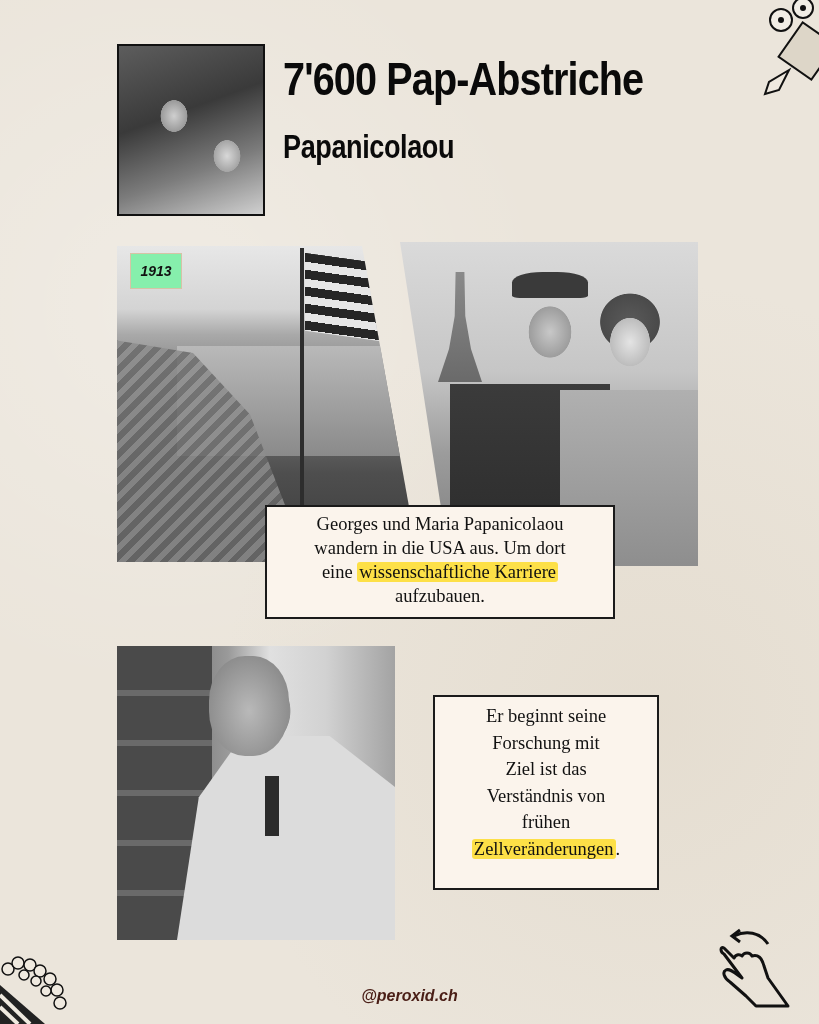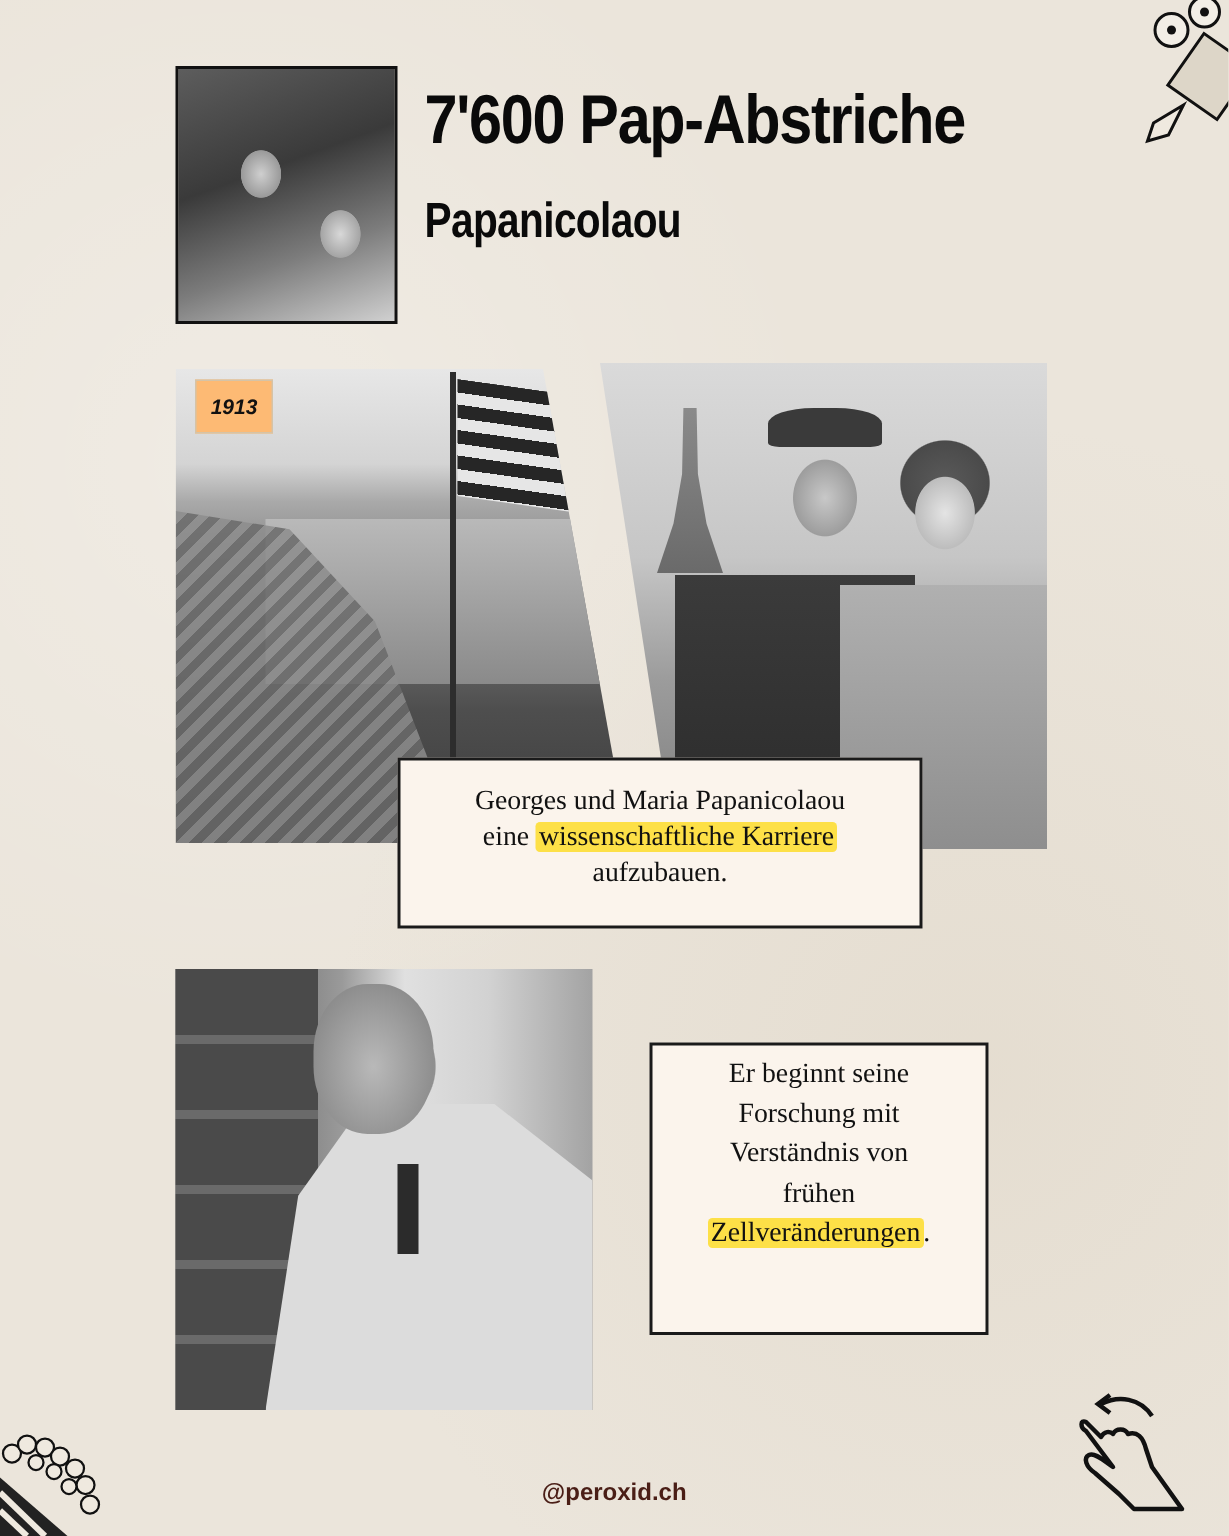--- a/index.html
+++ b/index.html
@@ -84,30 +84,30 @@
   .photo-usa .woman {
     position:absolute; left:160px; top:40px; width:138px; height:284px;
     background:
       radial-gradient(ellipse 28px 34px at 70px 60px,#e4e4e4 0,#bdbdbd 70%,transparent 72%),
       radial-gradient(ellipse 42px 40px at 70px 40px,#5a5a5a 0,#4a4a4a 70%,transparent 72%),
       linear-gradient(180deg,transparent 0 38%,#b0b0b0 38%,#8e8e8e 100%);
   }
 
   .badge-year {
     left:130px; top:253px; width:52px; height:36px; box-sizing:border-box;
-    background:#fdba74; border:1px solid #d6c3a6;
+    background:#86efac; border:1px solid #d6c3a6;
     font-family:"Liberation Sans", sans-serif; font-weight:bold; font-style:italic;
     font-size:14px; color:#111; display:flex; align-items:center; justify-content:center;
   }
 
   .caption {
     background:#fbf4ec; border:2px solid #1a1a1a; box-sizing:border-box;
     text-align:center; color:#111; font-size:18px; line-height:24px;
   }
-  .caption-emigration { left:265px; top:505px; width:350px; height:114px; padding:15px 6px; font-size:18.5px; }
+  .caption-emigration { left:265px; top:505px; width:350px; height:114px; padding:5px 6px; font-size:18.5px; }
   .caption-research { left:433px; top:695px; width:226px; height:195px; padding:6px 6px; font-size:18.5px; line-height:26.5px; }
   .hl {
     background:#fde047; border-radius:3px; padding:0 2px;
   }
 
   .photo-lab {
     left:117px; top:646px; width:278px; height:294px;
     background:
       radial-gradient(ellipse 40px 48px at 145px 65px,#b5b5b5 0,#8f8f8f 70%,transparent 72%),
       linear-gradient(180deg,transparent 0 32%,transparent 32%),
@@ -124,21 +124,21 @@
   .photo-lab .tie {
     position:absolute; left:148px; top:130px; width:14px; height:60px; background:#2b2b2b;
   }
   .photo-lab .head {
     position:absolute; left:92px; top:10px; width:80px; height:100px; border-radius:45%;
     background:radial-gradient(ellipse at 50% 55%,#b9b9b9,#7d7d7d);
   }
 
   .handle {
     left:0; width:100%; text-align:center; top:987px;
-    font-family:"Liberation Sans", sans-serif; font-weight:bold;
+    font-family:"Liberation Sans", sans-serif; font-style:italic; font-weight:bold;
     font-size:16px; color:#4a1e16;
   }
   .deco-camera { right:0; top:0; width:60px; height:100px; }
   .deco-popcorn { left:0; top:955px; width:70px; height:69px; }
   .swipe-icon { left:716px; top:922px; width:84px; height:86px; }
 </style>
 </head>
 <body>
 
 <div class="abs deco-camera">
@@ -165,34 +165,36 @@
 <div class="abs photo-usa">
   <div class="liberty"></div>
   <div class="man"></div>
   <div class="woman"></div>
 </div>
 
 <div class="abs badge-year">1913</div>
 
 <div class="abs caption caption-emigration">
   <div>Georges und Maria Papanicolaou</div>
+  <div>wandern in die USA aus. Um dort</div>
   <div><span>eine </span><span class="hl">wissenschaftliche Karriere</span></div>
   <div>aufzubauen.</div>
 </div>
 
 <div class="abs photo-lab">
   <div class="shelves"></div>
   <div class="coat"></div>
   <div class="tie"></div>
   <div class="head"></div>
 </div>
 
 <div class="abs caption caption-research">
   <div>Er beginnt seine</div>
   <div>Forschung mit</div>
+  <div>Ziel ist das</div>
   <div>Verständnis von</div>
   <div>frühen</div>
   <div><span class="hl">Zellveränderungen</span><span>.</span></div>
 </div>
 
 <div class="abs deco-popcorn">
   <svg width="70" height="69" viewBox="0 0 70 69">
     <g fill="#efe9df" stroke="#111" stroke-width="1.5">
       <circle cx="8" cy="14" r="6"></circle>
         <circle cx="18" cy="8" r="6"></circle>

